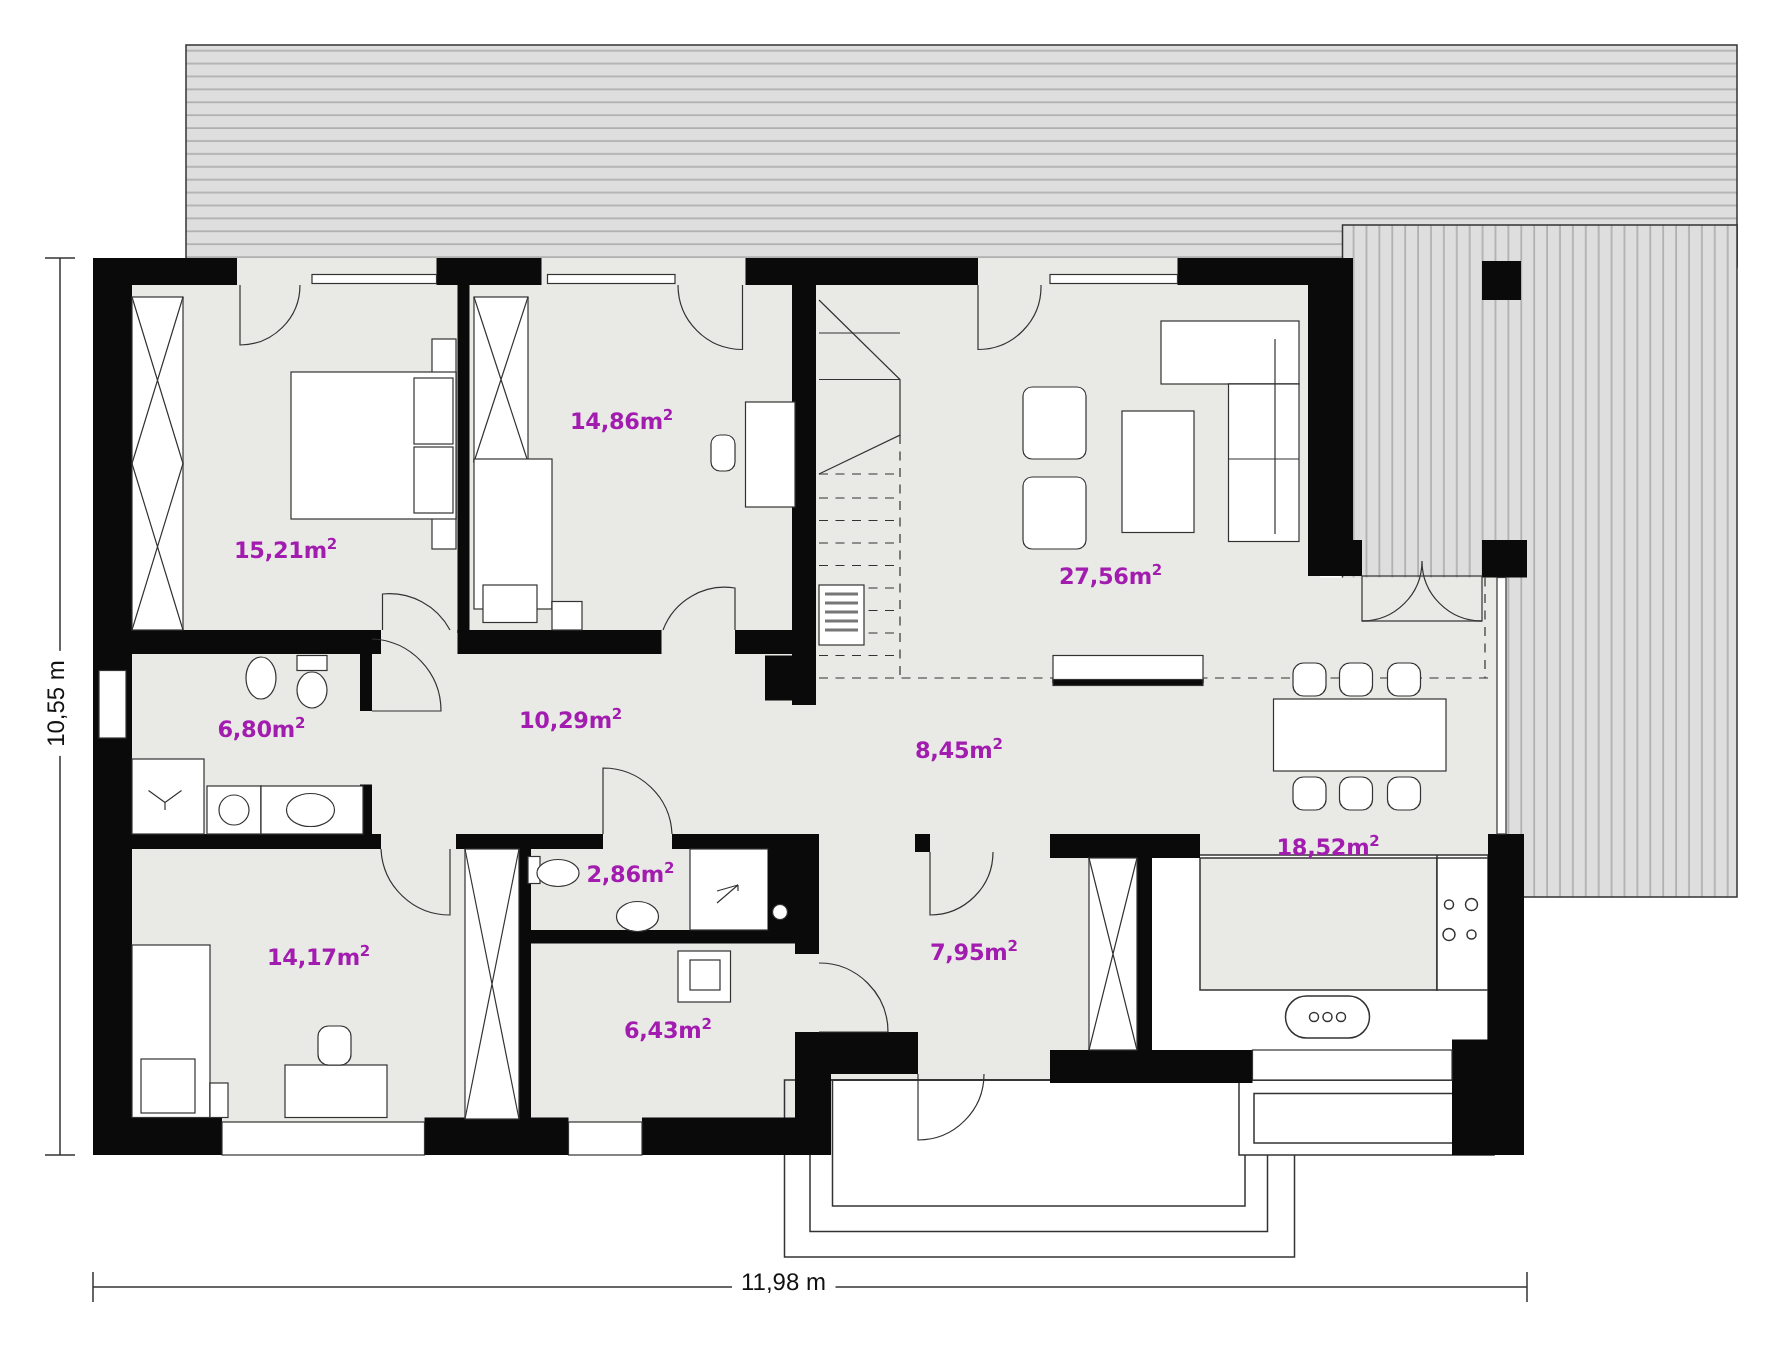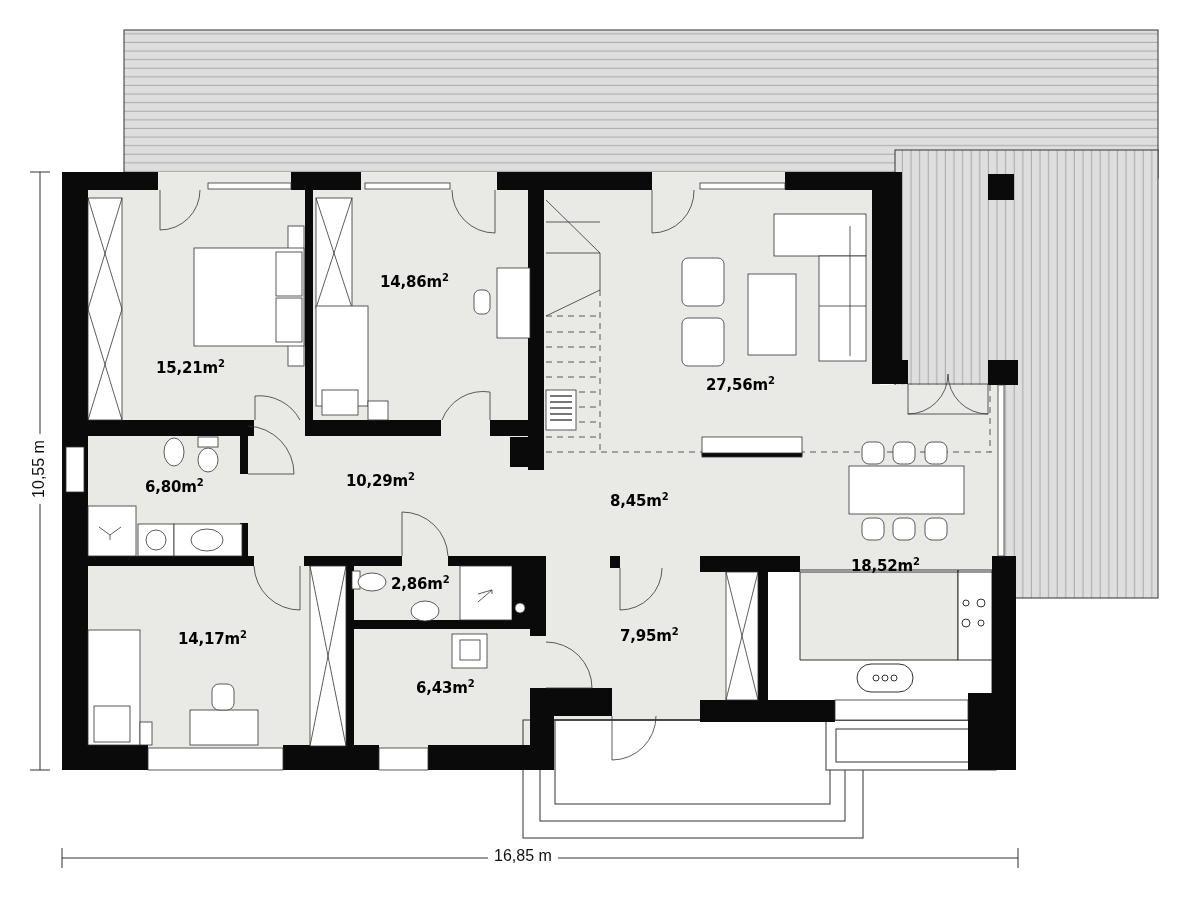--- a/index.html
+++ b/index.html
@@ -1,18 +1,18 @@
 <!DOCTYPE html>
 <html><head>
 <meta charset="utf-8">
 <style>
   html, body { margin: 0; padding: 0; background: #ffffff; }
   body { width: 1187px; height: 900px; position: relative; overflow: hidden; font-family: "DejaVu Sans", sans-serif; }
   svg { position: absolute; left: 0; top: 0; }
-  .room-label { position: absolute; font-family: "DejaVu Sans", sans-serif; font-weight: bold; font-size: 15px; color: #000000; white-space: nowrap; letter-spacing: -0.2px; }
+  .room-label { position: absolute; font-family: "DejaVu Sans", sans-serif; font-weight: bold; font-size: 15px; color: #a21caf; white-space: nowrap; letter-spacing: -0.2px; }
   .room-label sup { font-size: 10px; vertical-align: 6px; }
   .dim-label { position: absolute; font-family: "Liberation Sans", sans-serif; font-size: 16px; color: #111; background: #fff; padding: 0 6px; white-space: nowrap; }
   .dim-vert { transform: rotate(-90deg); transform-origin: center center; }
 </style>
 </head>
 <body>
 
 <svg width="1187" height="900" viewBox="0 0 1187 900">
   <defs>
     <pattern id="hstripes" width="10" height="8.6" patternUnits="userSpaceOnUse">
@@ -262,14 +262,14 @@
 <div class="room-label" style="left:706px;top:375px"><span>27,56</span><span>m</span><sup>2</sup></div>
 <div class="room-label" style="left:145px;top:477px"><span>6,80</span><span>m</span><sup>2</sup></div>
 <div class="room-label" style="left:346px;top:471px"><span>10,29</span><span>m</span><sup>2</sup></div>
 <div class="room-label" style="left:610px;top:491px"><span>8,45</span><span>m</span><sup>2</sup></div>
 <div class="room-label" style="left:851px;top:556px"><span>18,52</span><span>m</span><sup>2</sup></div>
 <div class="room-label" style="left:391px;top:574px"><span>2,86</span><span>m</span><sup>2</sup></div>
 <div class="room-label" style="left:178px;top:629px"><span>14,17</span><span>m</span><sup>2</sup></div>
 <div class="room-label" style="left:416px;top:678px"><span>6,43</span><span>m</span><sup>2</sup></div>
 <div class="room-label" style="left:620px;top:626px"><span>7,95</span><span>m</span><sup>2</sup></div>
 
-<div class="dim-label" style="left:488px;top:847px">16,85 m</div>
+<div class="dim-label" style="left:488px;top:847px">11,98 m</div>
 <div class="dim-label dim-vert" style="left:4px;top:460px">10,55 m</div>
 
 </body></html>

